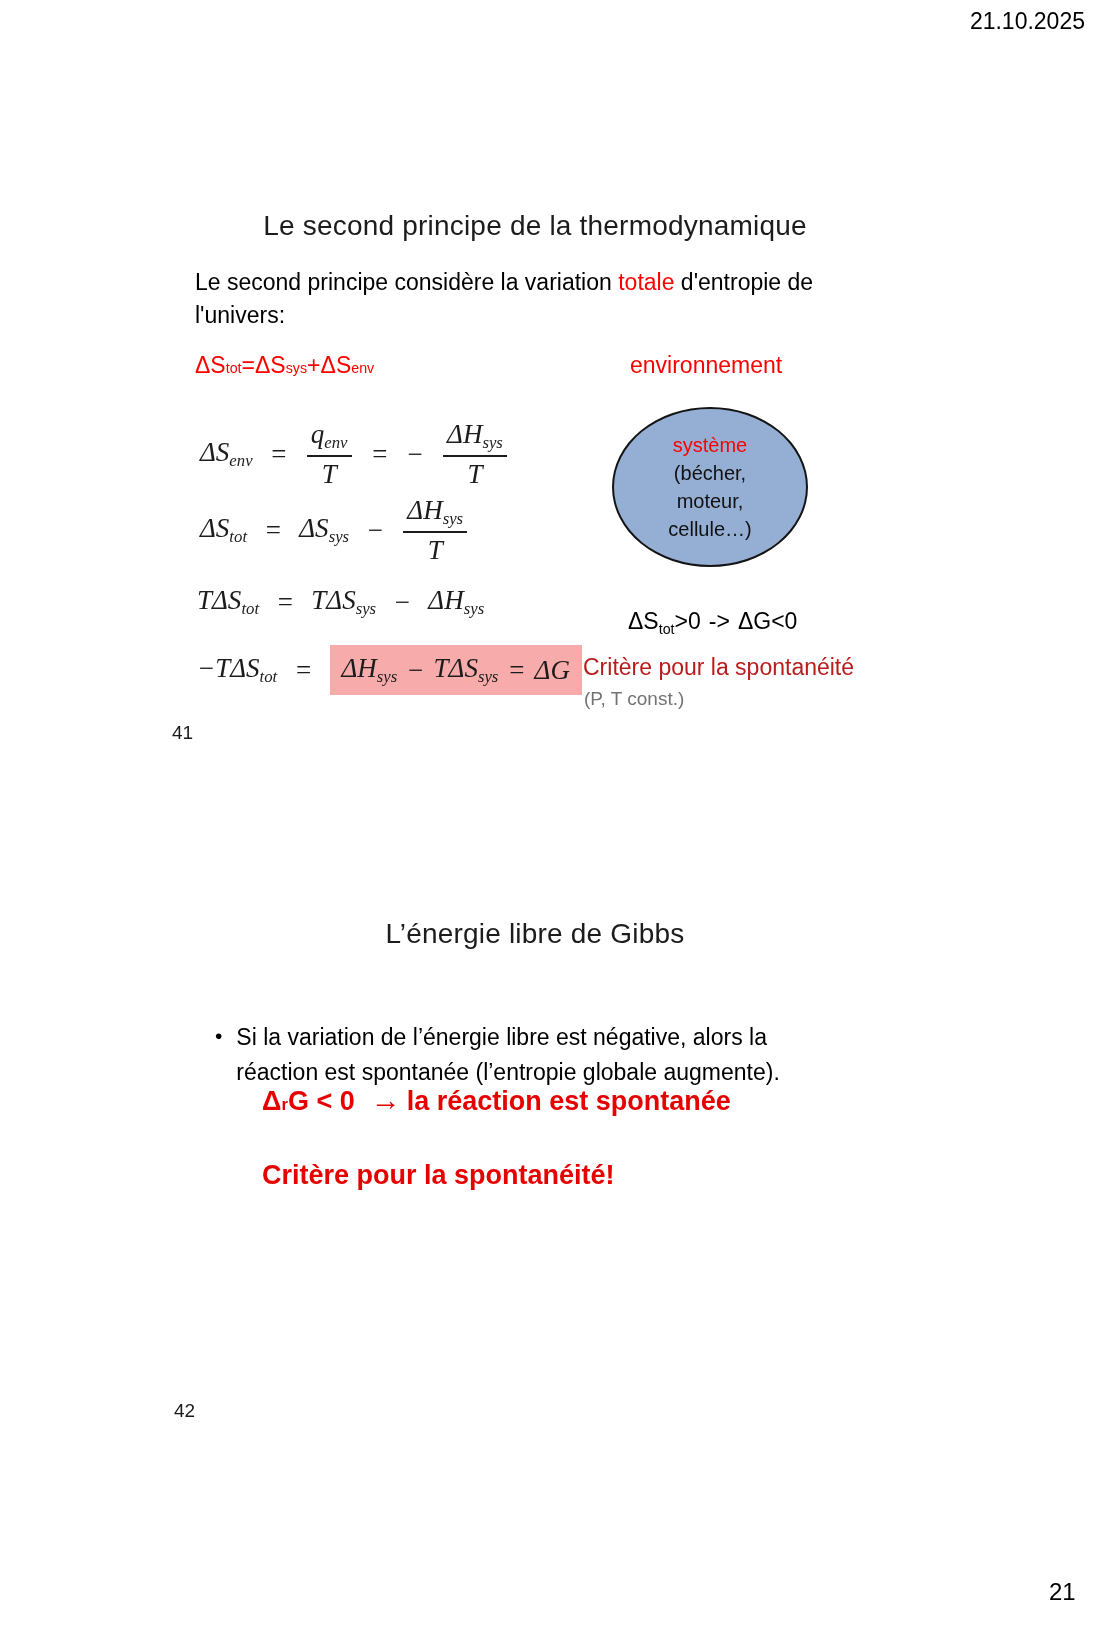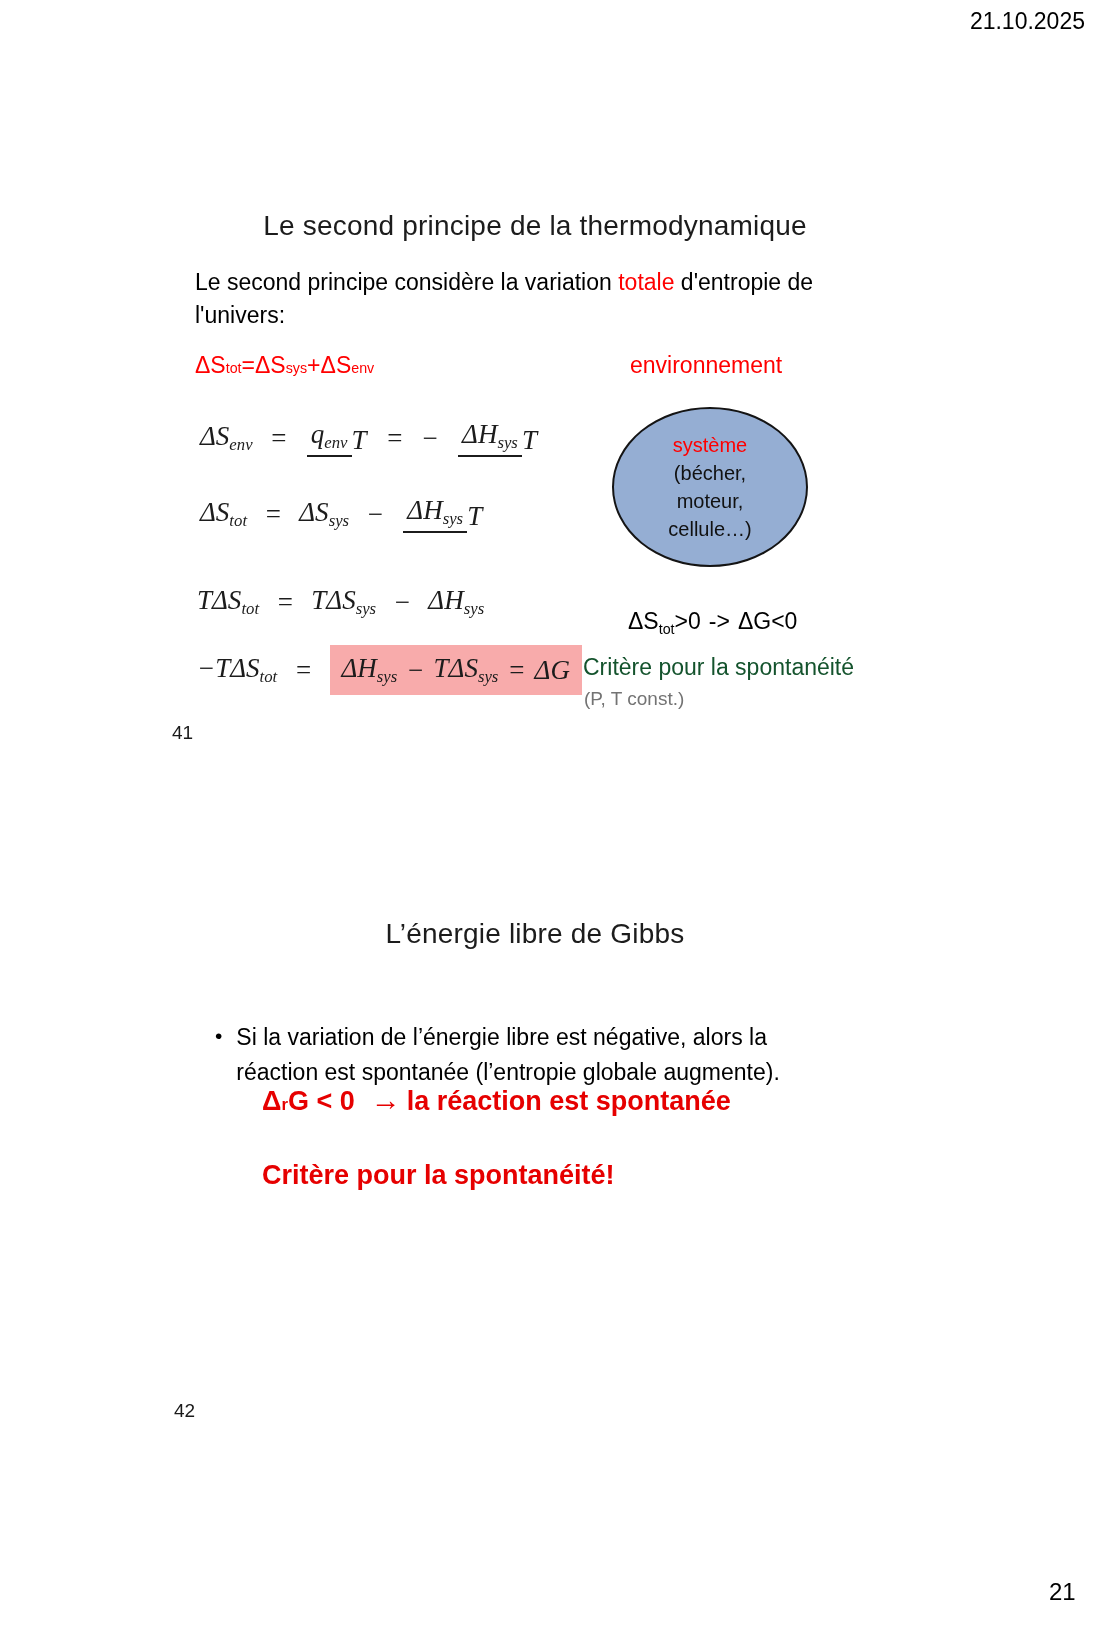--- a/index.html
+++ b/index.html
@@ -21,33 +21,33 @@
   .red { color:#ff0000; }
 
   .sans-eq { font-size:23px; color:#ff0000; display:flex; align-items:baseline; }
   .sub { font-size:0.62em; vertical-align:-0.32em; }
 
   .math {
     font-family:"Liberation Serif", serif; font-style:italic;
     font-size:27px; color:#1c1c1c;
   }
   .eqrow { display:flex; align-items:center; gap:17px; }
-  .frac { display:inline-flex; flex-direction:row; align-items:center; margin:0 2px; }
+  .frac { display:inline-flex; flex-direction:column; align-items:center; margin:0 2px; }
   .frac .num { padding:0 4px 3px; border-bottom:2px solid #1c1c1c; line-height:1.05; }
   .frac .den { padding-top:3px; line-height:1.05; }
   .hl { display:flex; align-items:center; gap:9px; padding:8px 12px; }
 
   .ellipse {
     left:612px; top:407px; width:196px; height:160px;
     border:2.5px solid #141414; border-radius:50%;
     display:flex; flex-direction:column; align-items:center; justify-content:center;
     text-align:center; font-size:20px; line-height:1.4; color:#111;
   }
 
-  .crit-line { font-size:23px; color:#14532d; }
+  .crit-line { font-size:23px; color:#b91c1c; }
   .crit-small { font-size:19px; color:#737373; }
 
   .bullet-row { left:215px; top:1020px; display:flex; gap:14px; font-size:23px; color:#000; }
   .bullet-dot { font-size:21px; line-height:1.5; }
   .bullet-text { width:592px; line-height:1.5; }
 
   .redbold { font-weight:bold; font-size:27px; display:flex; align-items:baseline; }
   .redbold .arrow { font-size:30px; margin:0 6px; }
 </style>
 </head>

